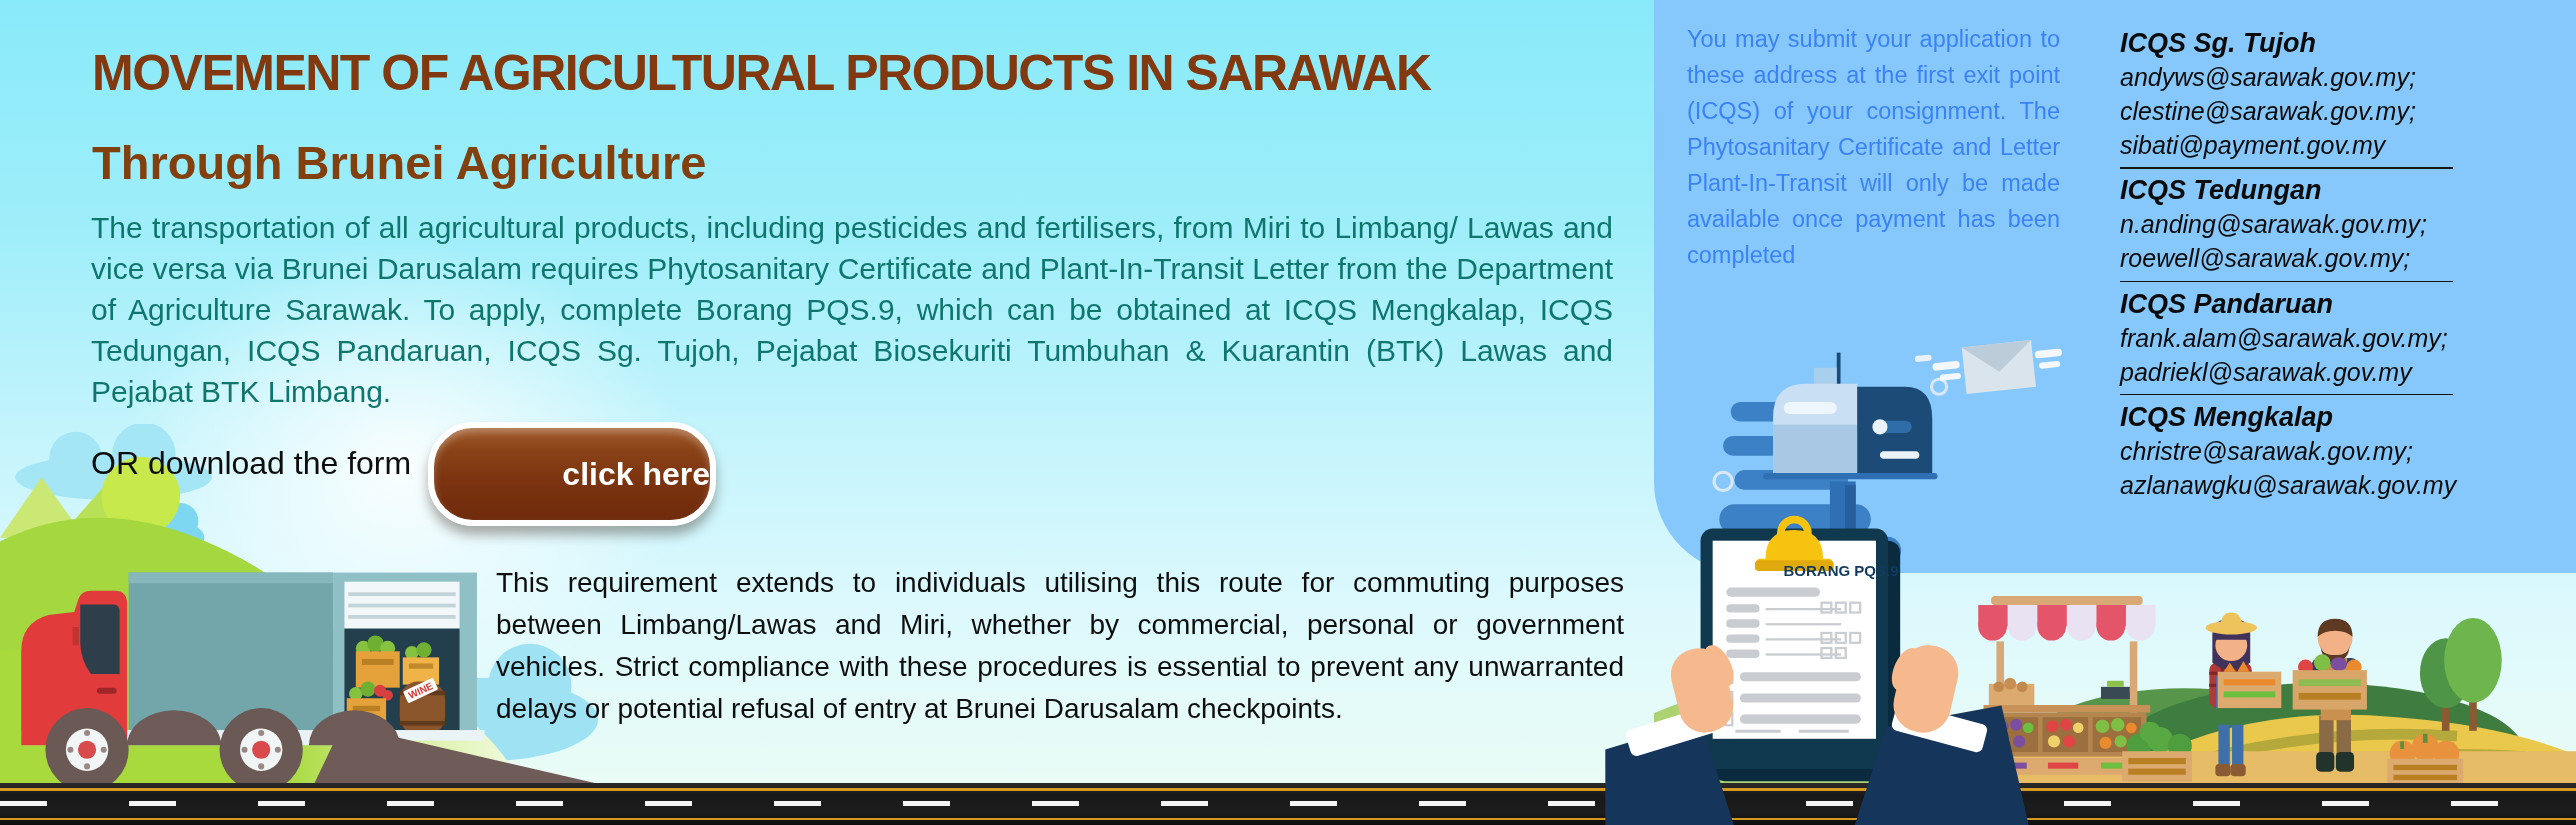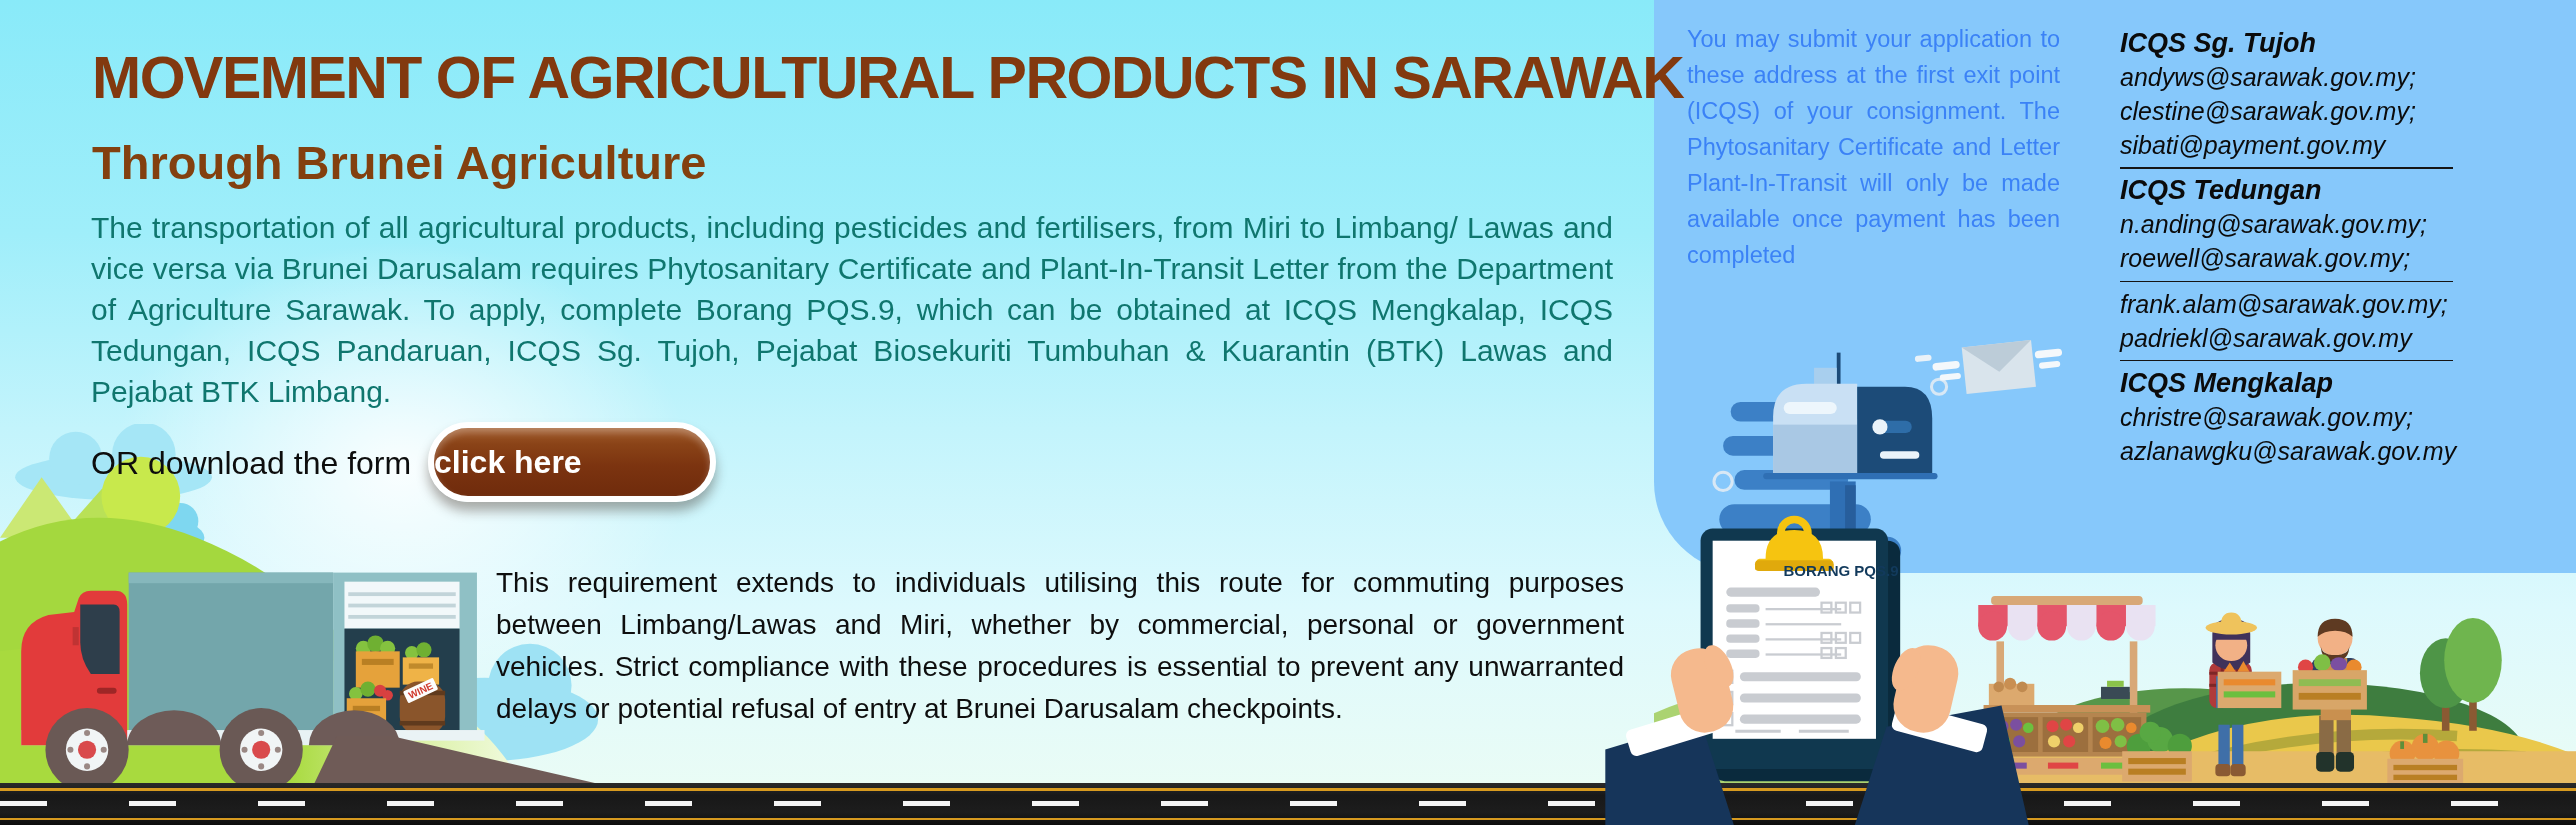--- a/index.html
+++ b/index.html
@@ -5,31 +5,31 @@
   html,body{margin:0;padding:0;}
   body{
     position:relative;width:2576px;height:825px;overflow:hidden;
     font-family:"Liberation Sans", sans-serif;
     background:linear-gradient(180deg,#89EAF9 0%,#9FEEFA 28%,#C3F4FC 52%,#DDF9FD 74%,#EAFCF5 96%);
   }
   .abs{position:absolute;}
   
   .glow{left:114px;top:242px;width:575px;height:454px;border-radius:50%;
     background:radial-gradient(closest-side,rgba(255,255,255,.9),rgba(255,255,255,0));z-index:1;}
-  .title{left:92px;top:44px;width:1590px;color:#82390F;font-size:59px;font-weight:bold;
+  .title{left:92px;top:44px;width:1590px;color:#82390F;font-size:50px;font-weight:bold;
     letter-spacing:-1.5px;white-space:nowrap;z-index:6;}
   .subtitle{left:92px;top:135px;color:#83400F;font-size:47px;font-weight:bold;z-index:6;}
   .intro{left:91px;top:207px;width:1522px;color:#0f766e;font-size:30px;line-height:41px;
     text-align:justify;z-index:6;}
   .or-label{left:91px;top:445px;color:#0D0D0D;font-size:32px;z-index:6;}
-  .click-btn{left:428px;top:422px;width:288px;height:80px;box-sizing:border-box;
+  .click-btn{left:428px;top:422px;width:288px;height:104px;box-sizing:border-box;
     border:6.8px solid #FFFFFF;border-radius:45px;cursor:pointer;z-index:6;
     background:linear-gradient(180deg,#A05A2B 0%,#8A4317 24%,#7C3410 55%,#6F2B0C 100%);
     box-shadow:0 9px 12px rgba(40,20,10,.35), inset 0 4.5px 7.6px rgba(255,255,255,.28);
-    display:flex;align-items:center;justify-content:flex-start;}
+    display:flex;align-items:center;justify-content:flex-end;}
   .click-btn span{color:#FFFFFF;font-size:32px;font-weight:bold;}
   .commuter{left:496px;top:562px;width:1128px;color:#0E0E0E;font-size:28px;line-height:42px;
     text-align:justify;z-index:6;}
   
   .blue-panel{left:1654px;top:0;width:922px;height:573px;background:#86C8FB;
     border-bottom-left-radius:91px;z-index:2;}
   .note{left:1687px;top:21px;width:373px;color:#3b82f6;font-size:23.5px;line-height:36px;
     text-align:justify;z-index:6;}
   .contacts{left:2120px;top:26px;width:356px;z-index:6;color:#0B0B0B;font-style:italic;}
   .office-name{font-size:27px;font-weight:bold;line-height:34px;}
@@ -72,20 +72,21 @@
 <div class="abs contacts" id="contacts">
     <div class="office-name">ICQS Sg. Tujoh</div>
     <div class="office-email">andyws@sarawak.gov.my;</div>
     <div class="office-email">clestine@sarawak.gov.my;</div>
     <div class="office-email">sibati@payment.gov.my</div>
     <div class="office-div"></div>
     <div class="office-name">ICQS Tedungan</div>
     <div class="office-email">n.anding@sarawak.gov.my;</div>
     <div class="office-email">roewell@sarawak.gov.my;</div>
     <div class="office-div"></div>
+    <div class="office-name">ICQS Pandaruan</div>
     <div class="office-email">frank.alam@sarawak.gov.my;</div>
     <div class="office-email">padriekl@sarawak.gov.my</div>
     <div class="office-div"></div>
     <div class="office-name">ICQS Mengkalap</div>
     <div class="office-email">christre@sarawak.gov.my;</div>
     <div class="office-email">azlanawgku@sarawak.gov.my</div>
   </div>
 
 <svg class="abs truck-scene" viewBox="0 0 1700 475" style="overflow:hidden">
   <defs>

